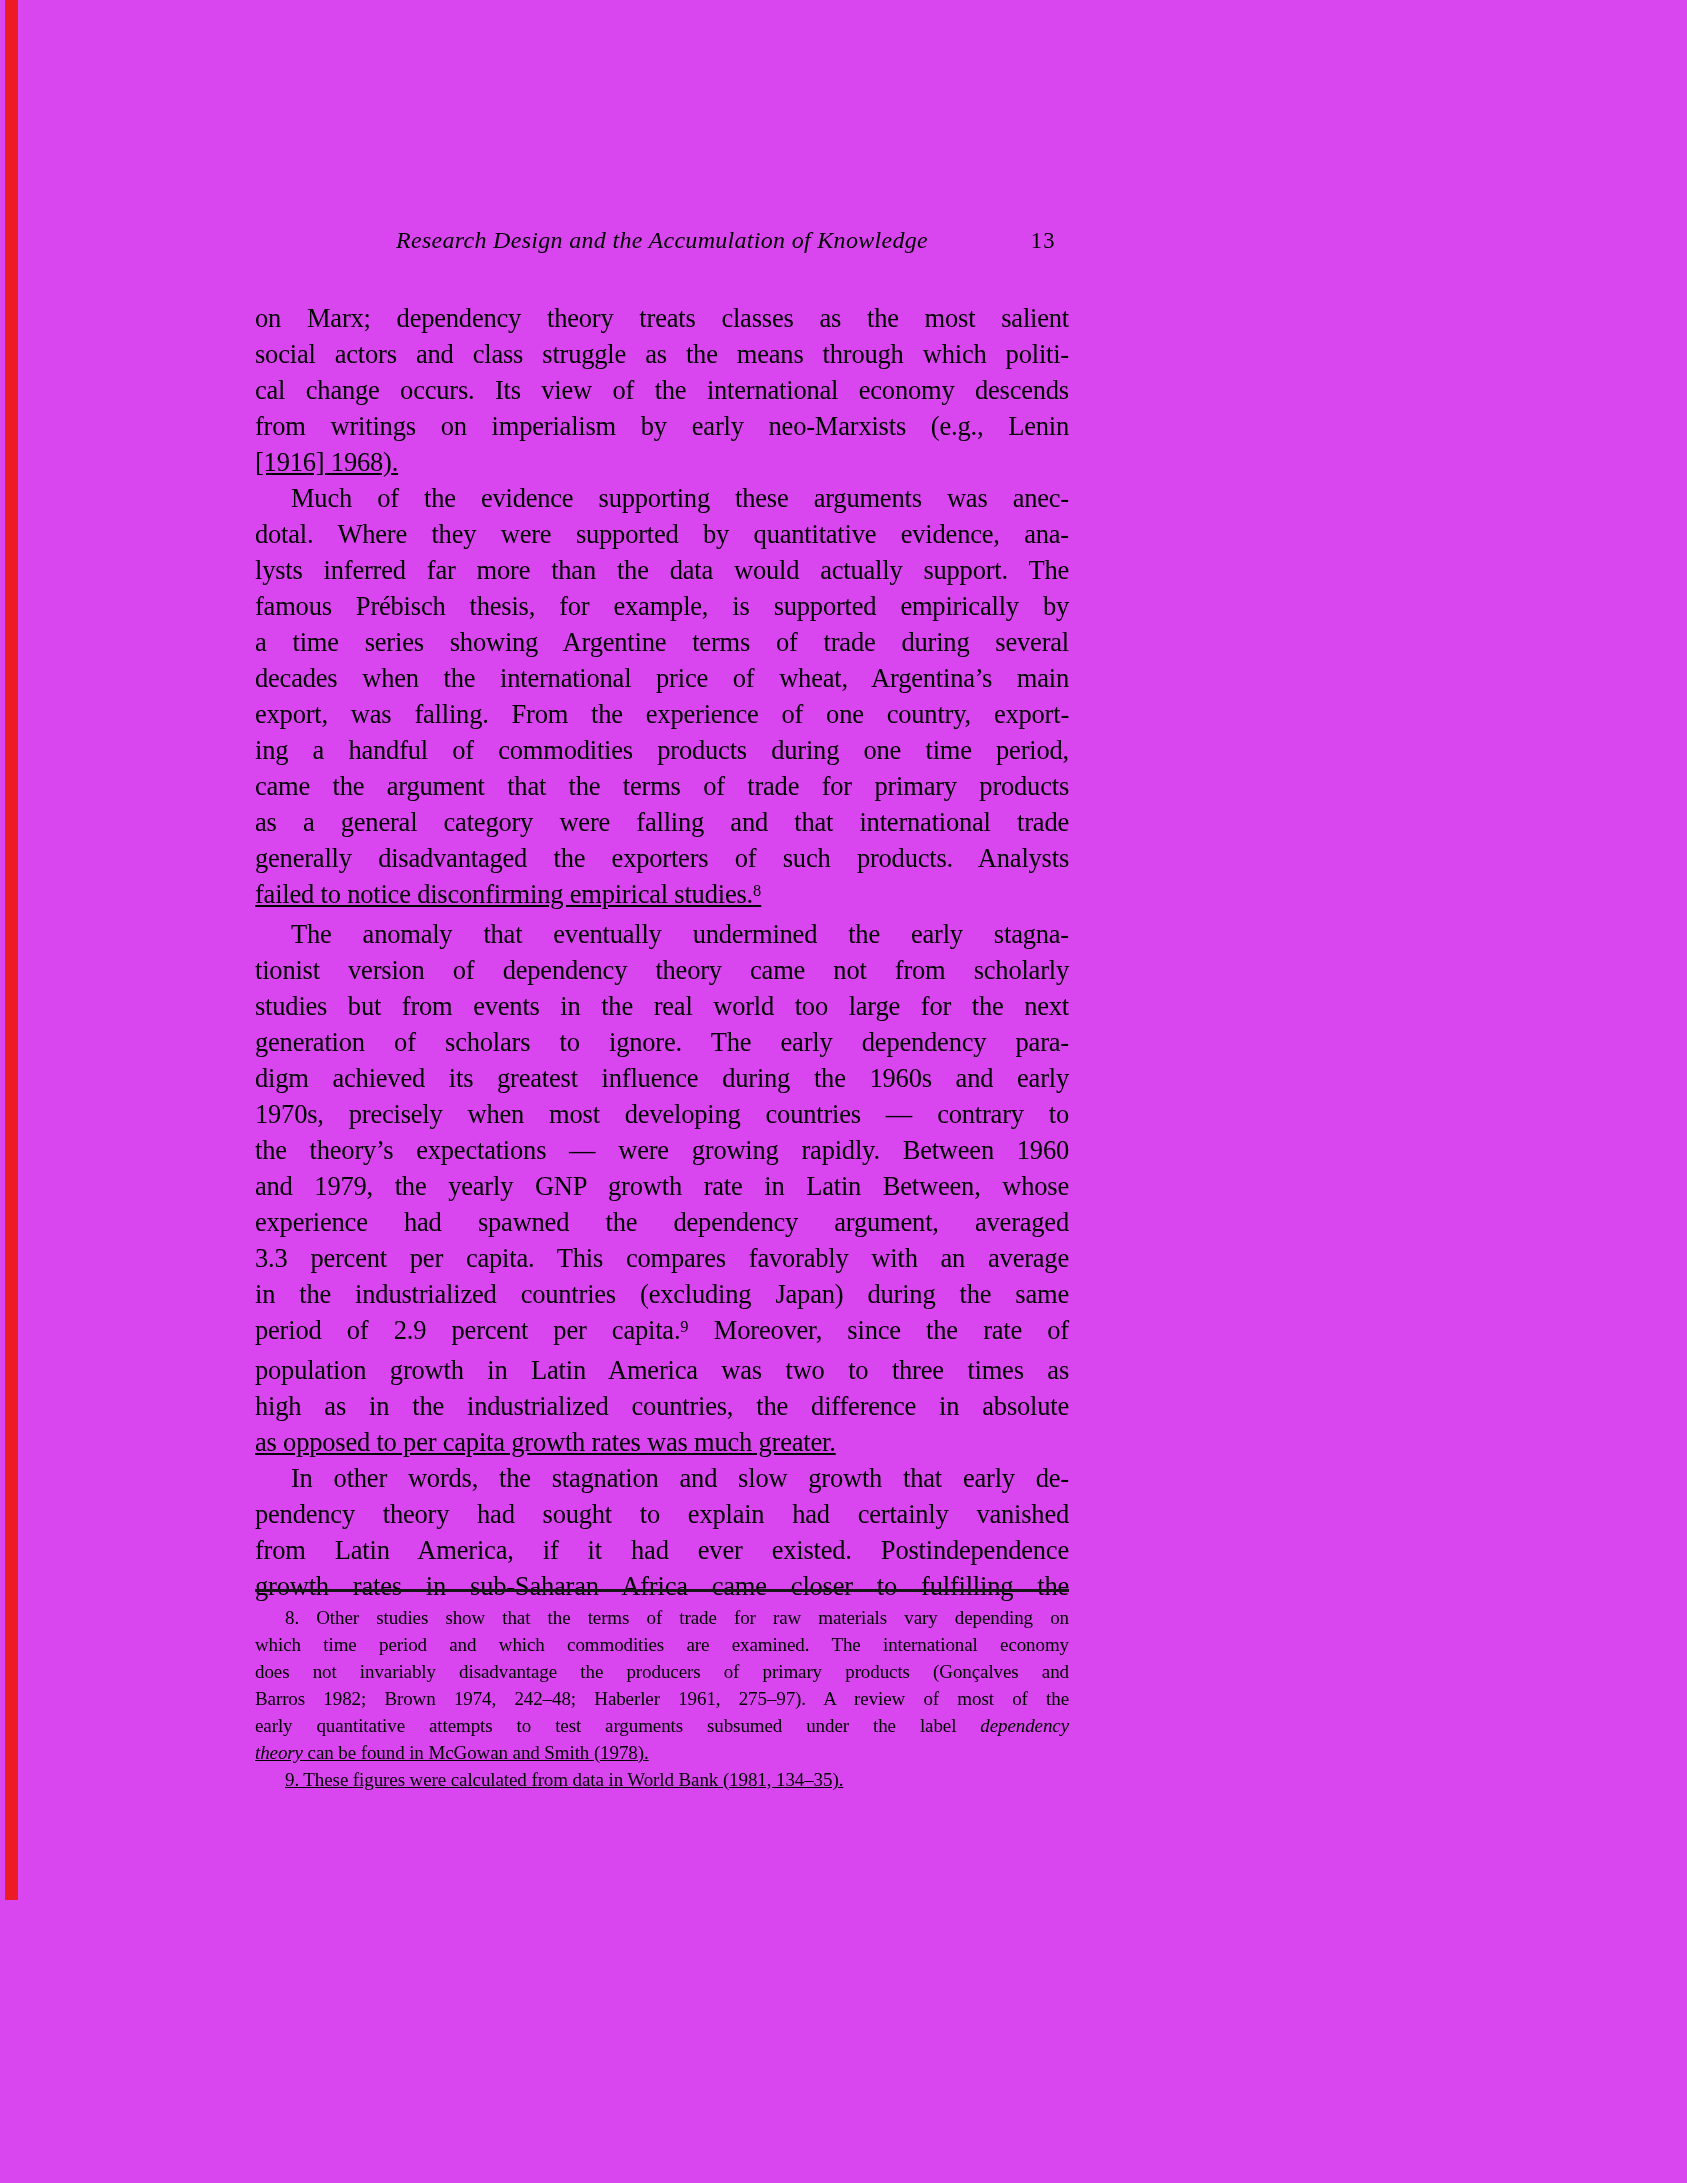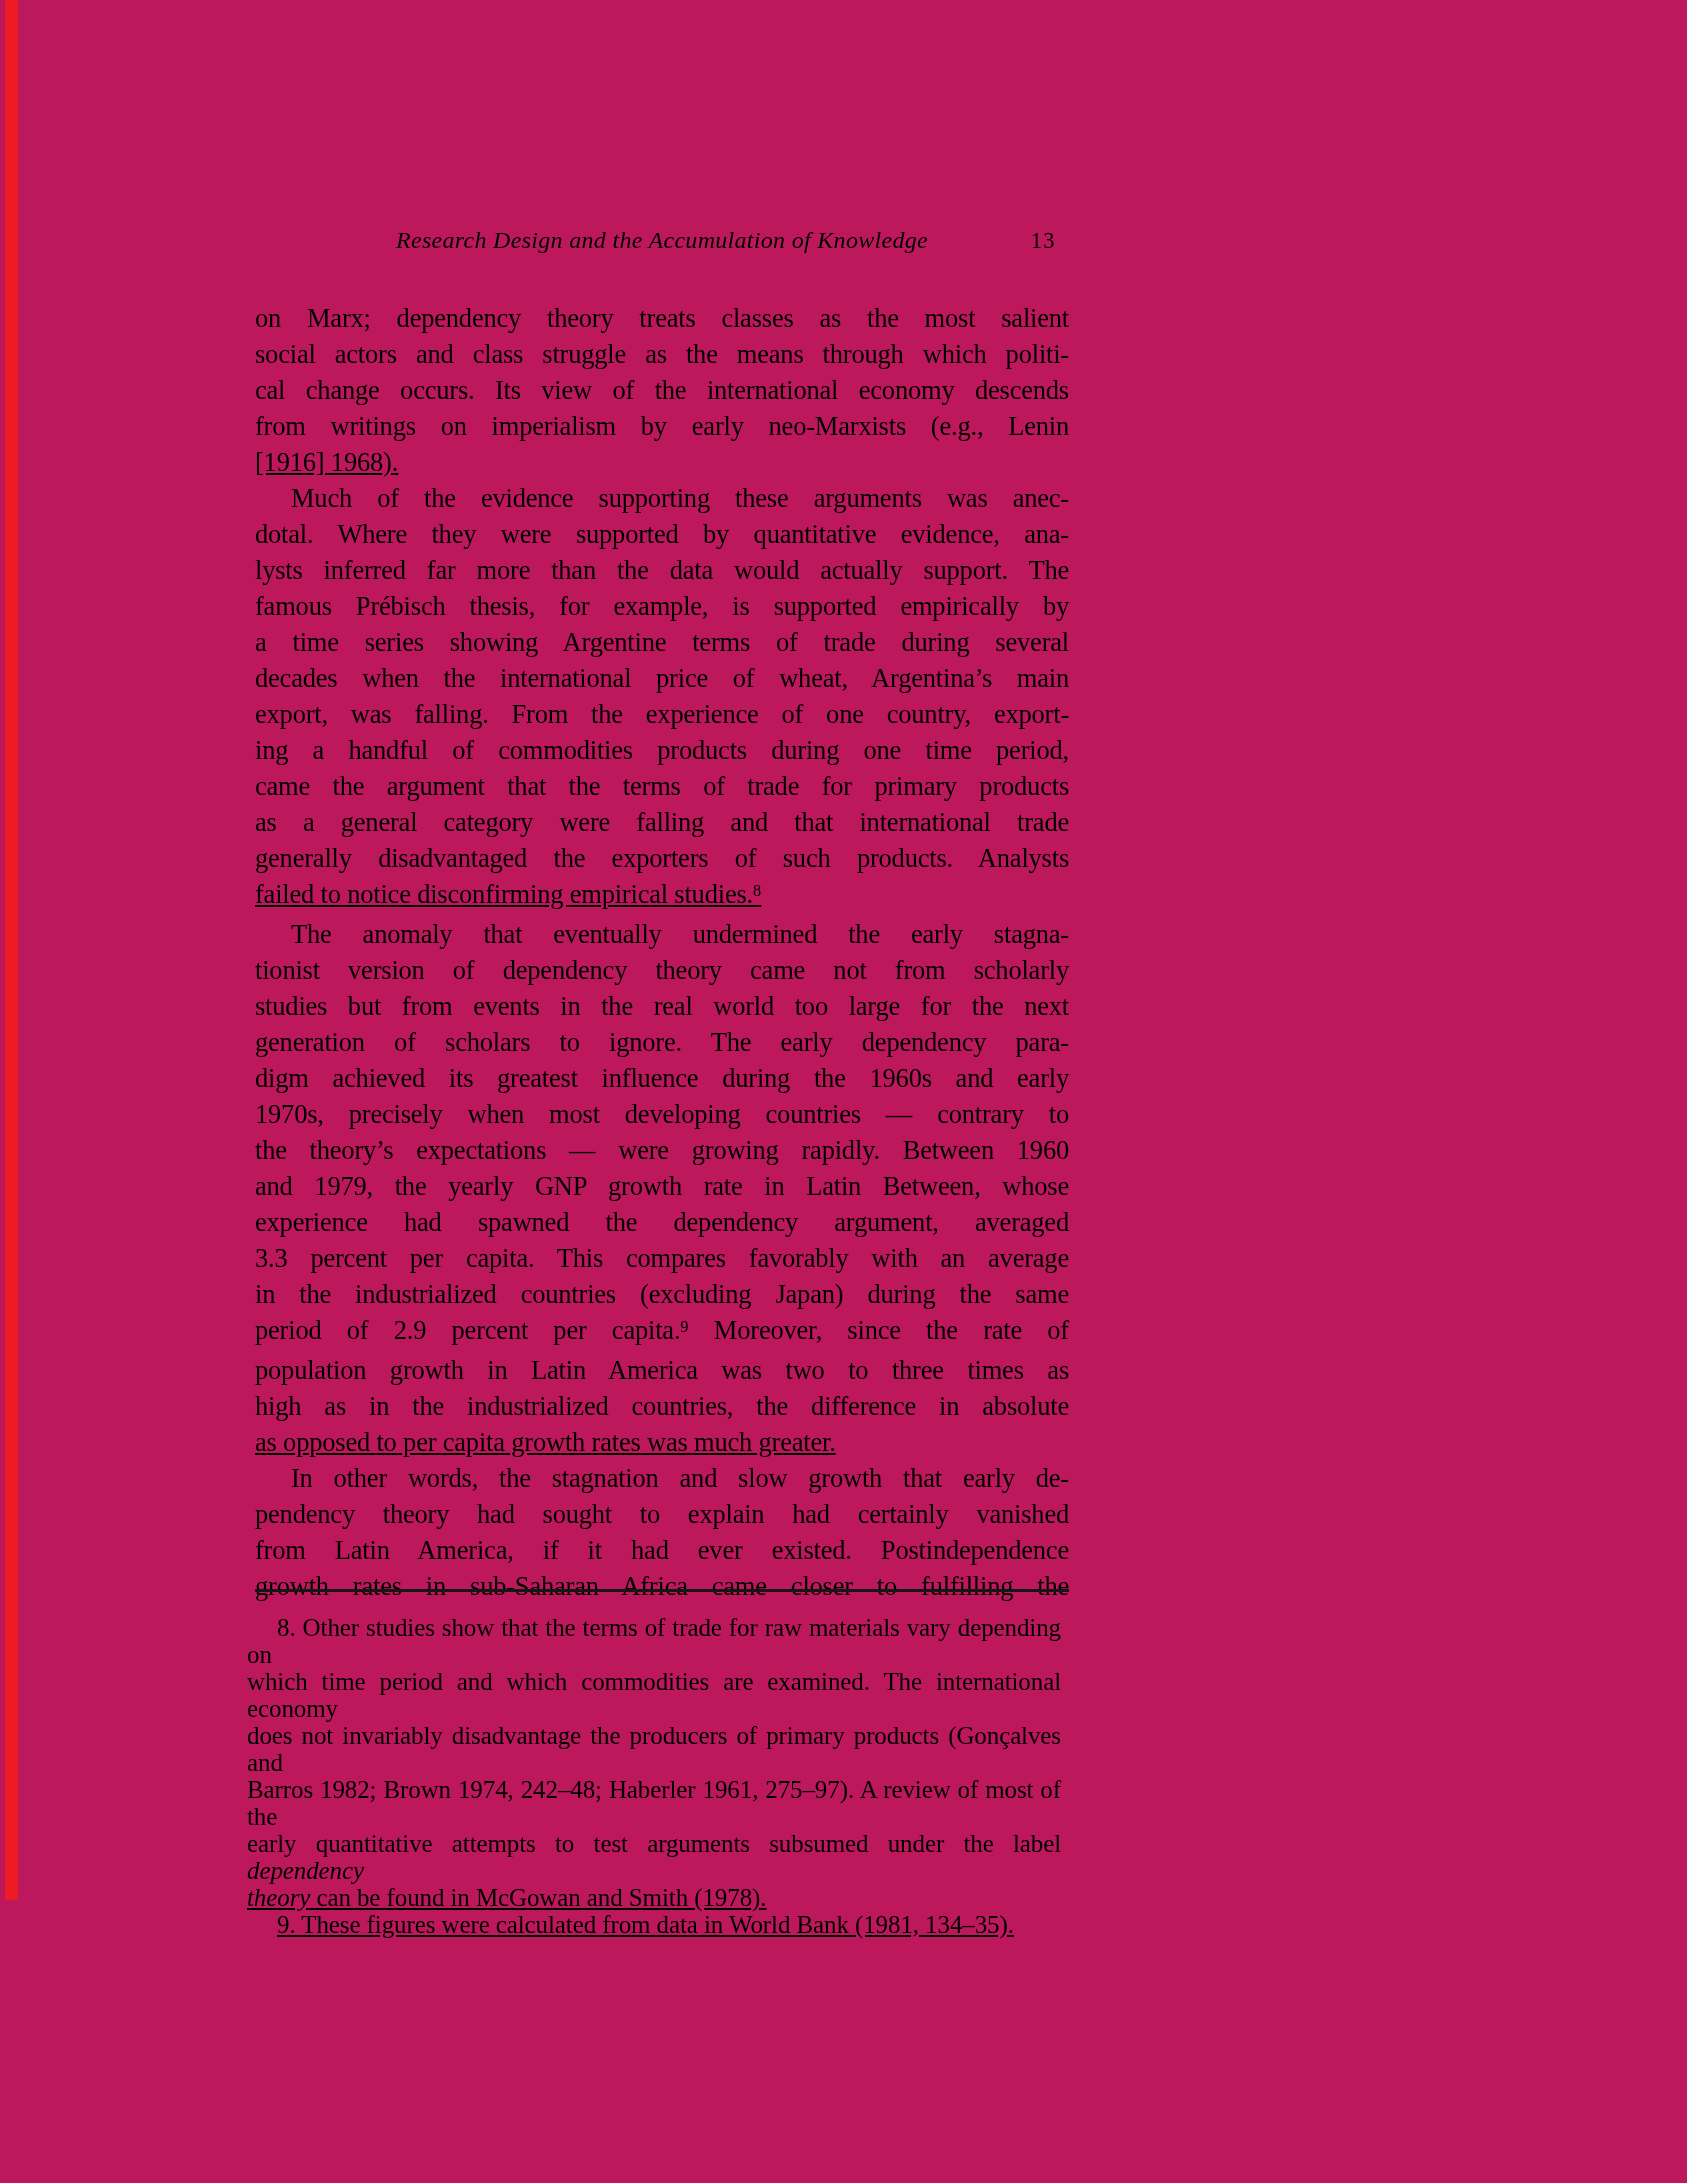--- a/index.html
+++ b/index.html
@@ -1,21 +1,21 @@
 <!DOCTYPE html>
 <html style="font-size:10.6px"><head>
 <meta charset="utf-8">
 <style>
   html, body { margin: 0; padding: 0; }
   body { background: #ffffff; }
   .page {
     position: relative;
     width: 1687px;
     height: 2183px;
-    background: #be185d;
+    background: #d946ef;
     font-family: "Liberation Serif", "DejaVu Serif", serif;
     color: #000000;
     overflow: hidden;
   }
   .spine-edge {
     position: absolute;
     left: 5.3px;
     top: 0;
     width: 13.2px;
     height: 1900px;
@@ -47,27 +47,26 @@
     position: absolute;
     left: 255px;
     top: 300px;
     width: 814px;
     font-size: 26.5px;
     line-height: 36px;
     letter-spacing: -0.2px;
   }
   .fn-col {
     position: absolute;
-    left: 247px;
+    left: 255px;
     top: 1604px;
     width: 814px;
-    font-size: 25px;
+    font-size: 19px;
     line-height: 27px;
     letter-spacing: -0.1px;
-    margin-top: 10px;
   }
   .rule {
     position: absolute;
     left: 255px;
     top: 1589px;
     width: 814px;
     height: 3.3px;
     background: #161616;
   }
   .line {

